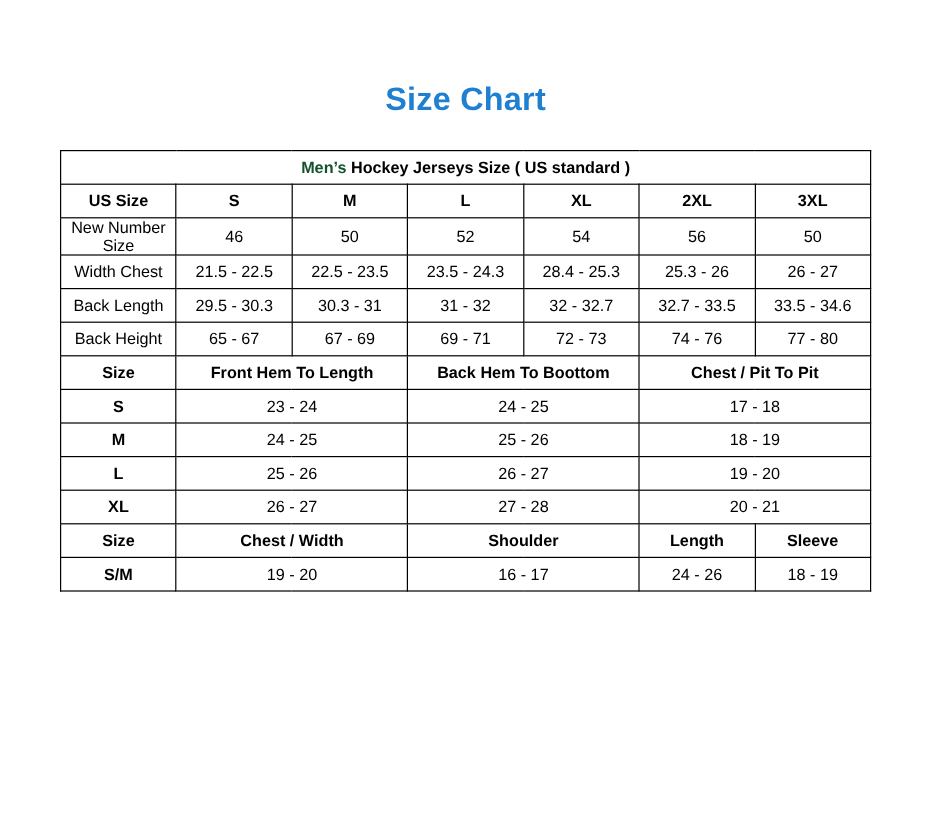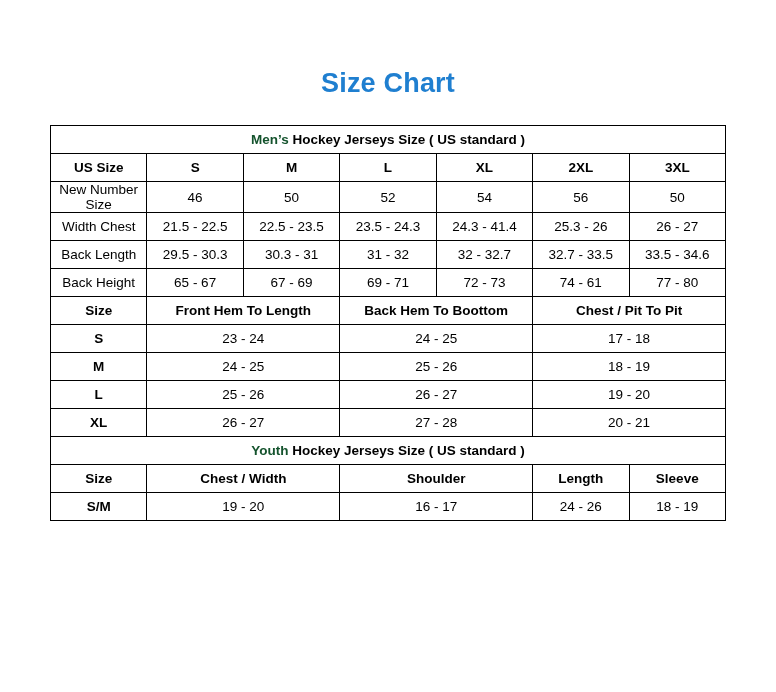--- a/index.html
+++ b/index.html
@@ -88,40 +88,40 @@
           <td colspan="1">52</td>
           <td colspan="1">54</td>
           <td colspan="1">56</td>
           <td colspan="1">50</td>
         </tr>
         <tr>
           <td colspan="1" class="row-head">Width Chest</td>
           <td colspan="1">21.5 - 22.5</td>
           <td colspan="1">22.5 - 23.5</td>
           <td colspan="1">23.5 - 24.3</td>
-          <td colspan="1">24.3 - 41.4</td>
+          <td colspan="1">28.4 - 25.3</td>
           <td colspan="1">25.3 - 26</td>
           <td colspan="1">26 - 27</td>
         </tr>
         <tr>
           <td colspan="1" class="row-head">Back Length</td>
           <td colspan="1">29.5 - 30.3</td>
           <td colspan="1">30.3 - 31</td>
           <td colspan="1">31 - 32</td>
           <td colspan="1">32 - 32.7</td>
           <td colspan="1">32.7 - 33.5</td>
           <td colspan="1">33.5 - 34.6</td>
         </tr>
         <tr>
           <td colspan="1" class="row-head">Back Height</td>
           <td colspan="1">65 - 67</td>
           <td colspan="1">67 - 69</td>
           <td colspan="1">69 - 71</td>
           <td colspan="1">72 - 73</td>
-          <td colspan="1">74 - 61</td>
+          <td colspan="1">74 - 76</td>
           <td colspan="1">77 - 80</td>
         </tr>
         <tr>
           <td class="col-head" colspan="1">Size</td>
           <td class="col-head" colspan="2">Front Hem To Length</td>
           <td class="col-head" colspan="2">Back Hem To Boottom</td>
           <td class="col-head" colspan="2">Chest / Pit To Pit</td>
         </tr>
         <tr>
           <td colspan="1" class="row-head-bold">S</td>
@@ -141,23 +141,20 @@
           <td colspan="2">26 - 27</td>
           <td colspan="2">19 - 20</td>
         </tr>
         <tr>
           <td colspan="1" class="row-head-bold">XL</td>
           <td colspan="2">26 - 27</td>
           <td colspan="2">27 - 28</td>
           <td colspan="2">20 - 21</td>
         </tr>
         <tr>
-          <td class="section-banner" colspan="7"><span class="accent">Youth</span><span> Hockey Jerseys Size ( US standard )</span></td>
-        </tr>
-        <tr>
           <td class="col-head" colspan="1">Size</td>
           <td class="col-head" colspan="2">Chest / Width</td>
           <td class="col-head" colspan="2">Shoulder</td>
           <td class="col-head" colspan="1">Length</td>
           <td class="col-head" colspan="1">Sleeve</td>
         </tr>
         <tr>
           <td colspan="1" class="row-head-bold">S/M</td>
           <td colspan="2">19 - 20</td>
           <td colspan="2">16 - 17</td>

